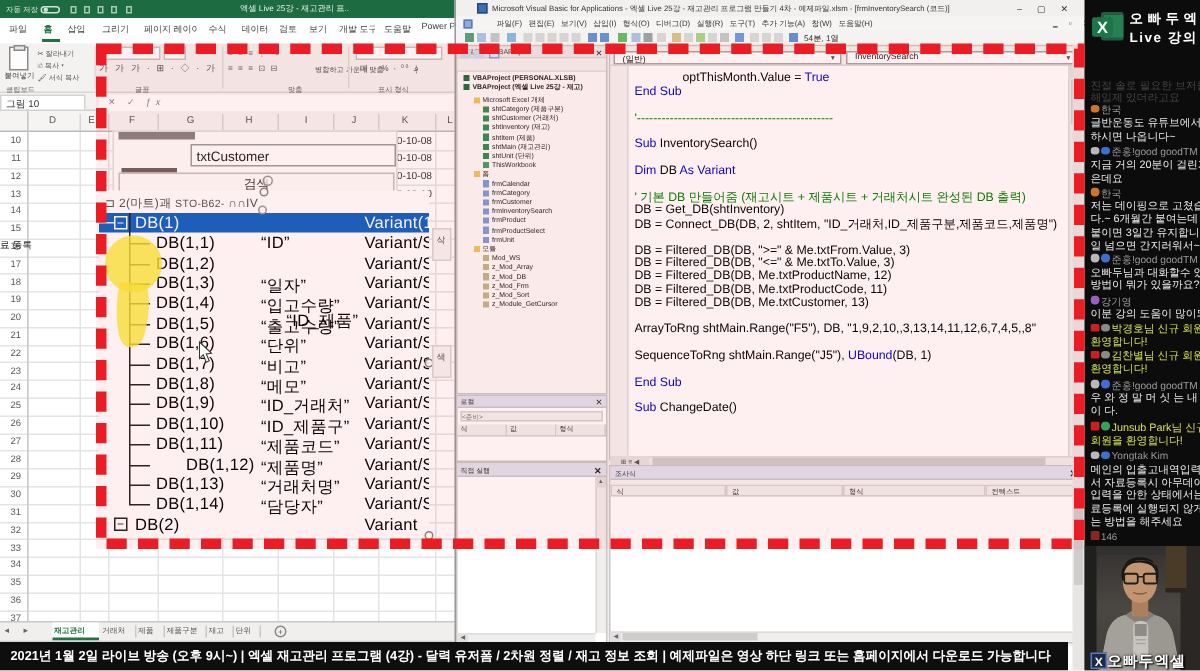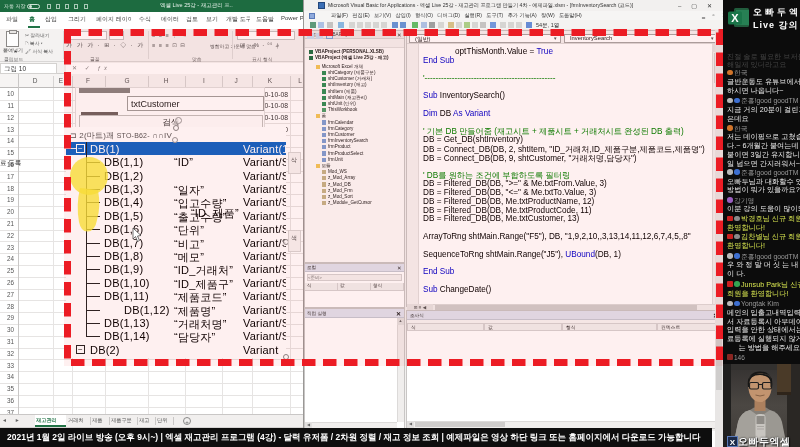--- a/index.html
+++ b/index.html
@@ -379,23 +379,21 @@
         <div style="height:8.8px;white-space:nowrap;"></div>
         <div style="height:8.8px;white-space:nowrap;"><span class="c">'------------------------------------------------</span></div>
         <div style="height:8.8px;white-space:nowrap;"></div>
         <div style="height:8.8px;white-space:nowrap;"><span class="k">Sub</span> InventorySearch()</div>
         <div style="height:8.8px;white-space:nowrap;"></div>
         <div style="height:8.8px;white-space:nowrap;"><span class="k">Dim</span> DB <span class="k">As</span> <span class="k">Variant</span></div>
         <div style="height:8.8px;white-space:nowrap;"></div>
         <div style="height:8.8px;white-space:nowrap;"><span class="c">' 기본 DB 만들어줌 (재고시트 + 제품시트 + 거래처시트 완성된 DB 출력)</span></div>
         <div style="height:8.8px;white-space:nowrap;">DB = Get_DB(shtInventory)</div>
         <div style="height:8.8px;white-space:nowrap;">DB = Connect_DB(DB, 2, shtItem, "ID_거래처,ID_제품구분,제품코드,제품명")</div>
-        <div style="height:8.8px;white-space:nowrap;">DB = Connect_DB(DB, 9, shtCustomer, "거래처명,담당자")</div>
-        <div style="height:8.8px;white-space:nowrap;"></div>
-        <div style="height:8.8px;white-space:nowrap;"><span class="c">' DB를 원하는 조건에 부합하도록 필터링</span></div>
+        <div style="height:8.8px;white-space:nowrap;"></div>
         <div style="height:8.8px;white-space:nowrap;">DB = Filtered_DB(DB, "&gt;=" &amp; Me.txtFrom.Value, 3)</div>
         <div style="height:8.8px;white-space:nowrap;">DB = Filtered_DB(DB, "&lt;=" &amp; Me.txtTo.Value, 3)</div>
         <div style="height:8.8px;white-space:nowrap;">DB = Filtered_DB(DB, Me.txtProductName, 12)</div>
         <div style="height:8.8px;white-space:nowrap;">DB = Filtered_DB(DB, Me.txtProductCode, 11)</div>
         <div style="height:8.8px;white-space:nowrap;">DB = Filtered_DB(DB, Me.txtCustomer, 13)</div>
         <div style="height:8.8px;white-space:nowrap;"></div>
         <div style="height:8.8px;white-space:nowrap;">ArrayToRng shtMain.Range("F5"), DB, "1,9,2,10,,3,13,14,11,12,6,7,4,5,,8"</div>
         <div style="height:8.8px;white-space:nowrap;"></div>
         <div style="height:8.8px;white-space:nowrap;">SequenceToRng shtMain.Range("J5"), <span class="k">UBound</span>(DB, 1)</div>
         <div style="height:8.8px;white-space:nowrap;"></div>
@@ -484,21 +482,21 @@
 <div class="ab" style="left:4px;top:280.8px;width:73px;font-size:7.2px;line-height:8.8px;color:#ececec;overflow:hidden;">
         <div style="height:8.8px;white-space:nowrap;overflow:hidden;"><span style="display:inline-block;width:5.5px;height:5.5px;background:#cc2020;margin-right:1.5px;border-radius:1px;"></span><span style="display:inline-block;width:5.5px;height:5.5px;border-radius:50%;background:#35a352;margin-right:1.5px;"></span><span style="color:#d6e34f;">Junsub Park님 신규</span></div>
         <div style="height:8.8px;white-space:nowrap;overflow:hidden;"><span style="color:#d6e34f;">회원을 환영합니다!</span></div>
       </div>
 <div class="ab" style="left:4px;top:300.1px;width:73px;font-size:7.2px;line-height:8.8px;color:#ececec;overflow:hidden;">
         <div style="height:8.8px;white-space:nowrap;overflow:hidden;"><span style="display:inline-block;width:5.5px;height:5.5px;border-radius:50%;background:#b8b8b8;margin-right:1.5px;"></span><span style="display:inline-block;width:5.5px;height:5.5px;border-radius:50%;background:#3d6fd0;margin-right:1.5px;"></span><span style="color:#9a9a9a;font-size:6.8px;">Yongtak Kim</span></div>
         <div style="height:8.8px;white-space:nowrap;overflow:hidden;">메인의 입출고내역입력 같에</div>
         <div style="height:8.8px;white-space:nowrap;overflow:hidden;">서 자료등록시 아무데이터도</div>
         <div style="height:8.8px;white-space:nowrap;overflow:hidden;">입력을 안한 상태에서는 자</div>
         <div style="height:8.8px;white-space:nowrap;overflow:hidden;">료등록에 실행되지 않게 하</div>
-        <div style="height:8.8px;white-space:nowrap;overflow:hidden;text-align:right;">는 방법을 해주세요</div>
+        <div style="height:8.8px;white-space:nowrap;overflow:hidden;">는 방법을 해주세요</div>
       </div>
 <div class="ab" style="left:4px;top:353.6px;width:73px;font-size:7.2px;line-height:8.8px;color:#ececec;overflow:hidden;">
         <div style="height:8.8px;white-space:nowrap;overflow:hidden;"><span style="display:inline-block;width:5.5px;height:5.5px;background:#8a2622;margin-right:1.5px;border-radius:1px;"></span><span style="color:#9a9a9a;font-size:6.5px;">146</span></div>
       </div>
 <svg class="ab" style="left:0px;top:364px;" width="77" height="83" viewBox="0 0 77 83">
 <defs>
           <linearGradient id="wall" x1="0" y1="0" x2="0" y2="1">
 <stop offset="0" stop-color="#343130"></stop>
             <stop offset="0.5" stop-color="#4b4743"></stop>
             <stop offset="1" stop-color="#403c38"></stop>

